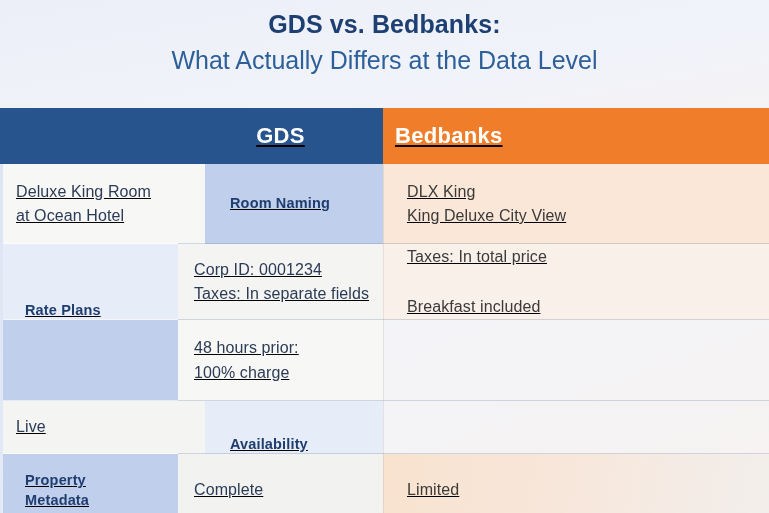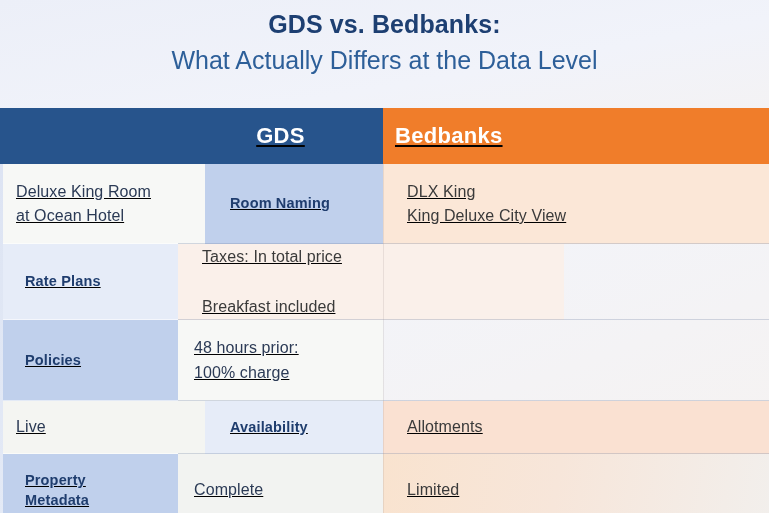--- a/index.html
+++ b/index.html
@@ -92,21 +92,21 @@
   }
   .header-text {
     font-size: 22px;
     font-weight: bold;
     color: #ffffff;
     letter-spacing: 0.3px;
   }
 
   
   .lbl-dark  { background: #c0d0ec; }
-  .lbl-light { background: #e6ecf8; }
+  .lbl-light { background: #e6ecf8; justify-content: flex-end; }
   .lbl-text {
     font-size: 14.5px;
     font-weight: bold;
     color: #1f3d6e;
     line-height: 1.32;
     letter-spacing: 0.15px;
   }
 
   
   .gds-a { background: #f7f8f6; }
@@ -209,49 +209,49 @@
         <span class="bed-text">King Deluxe City View</span>
       </div>
       <div class="sep"></div>
       <div class="sep-lbl"></div>
     </div>
 
     <div class="row" style="height:76px;">
       <div class="cell c-label lbl-light">
         <span class="lbl-text">Rate Plans</span>
       </div>
+      <div class="cell c-gds gds-b">
+        <span class="gds-text">Corp ID: 0001234</span>
+        <span class="gds-text small">Taxes: In separate fields</span>
+      </div>
       <div class="cell c-bed bed-b">
         <span class="bed-text">Taxes: In total price</span>
         <span class="bed-text">Breakfast included</span>
       </div>
       <div class="sep"></div>
       <div class="sep-lbl"></div>
     </div>
 
     <div class="row" style="height:81px;">
       <div class="cell c-label lbl-dark">
-        <span class="lbl-text">Policies</span>
       </div>
       <div class="cell c-gds gds-a">
         <span class="gds-text">48 hours prior:</span>
         <span class="gds-text">100% charge</span>
       </div>
       <div class="sep"></div>
       <div class="sep-lbl"></div>
     </div>
 
     <div class="row" style="height:53px;">
       <div class="cell c-gds gds-b">
         <span class="gds-text">Live</span>
       </div>
       <div class="cell c-label lbl-light">
         <span class="lbl-text">Availability</span>
-      </div>
-      <div class="cell c-bed bed-d">
-        <span class="bed-text">Allotments</span>
       </div>
       <div class="sep"></div>
       <div class="sep-lbl"></div>
     </div>
 
     <div class="row" style="height:73px;">
       <div class="cell c-label lbl-dark">
         <span class="lbl-text">Property</span>
         <span class="lbl-text">Metadata</span>
       </div>

